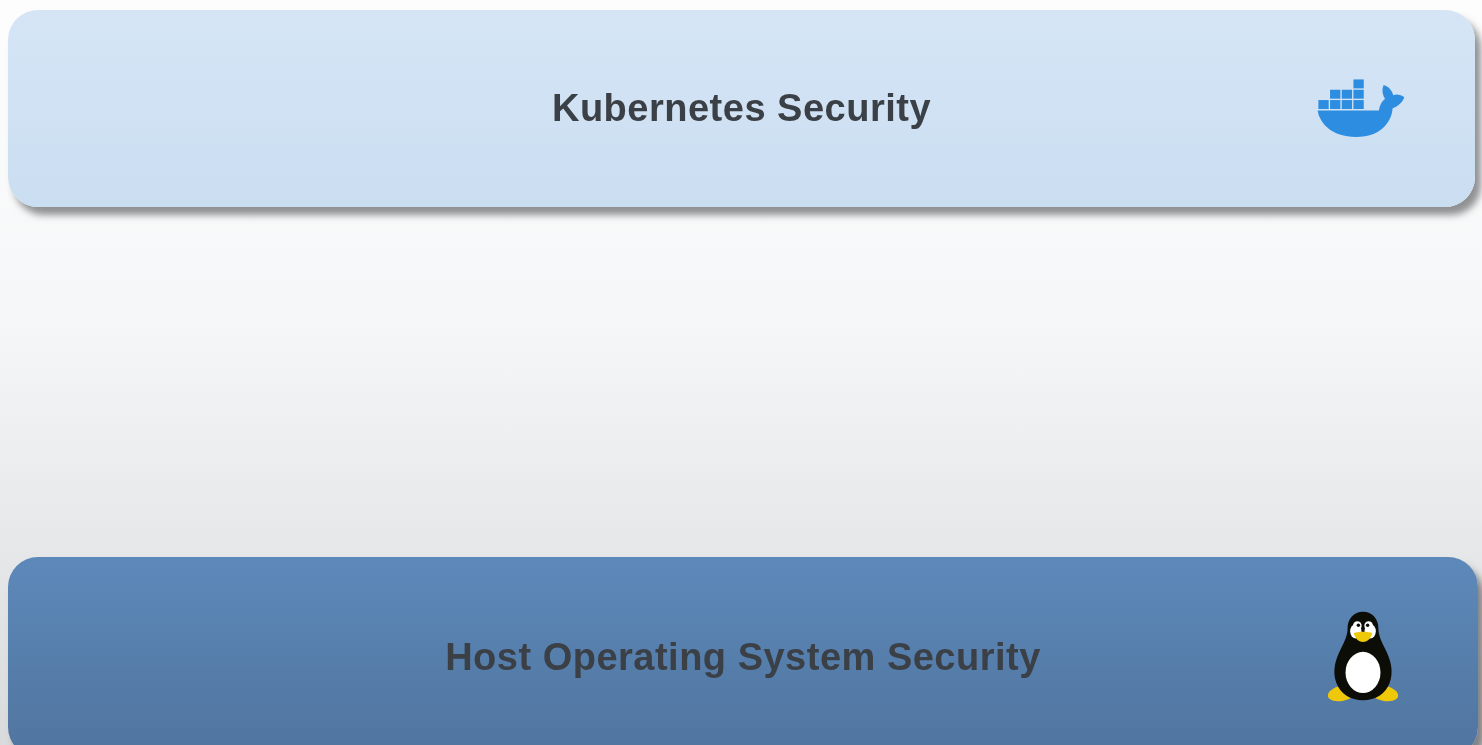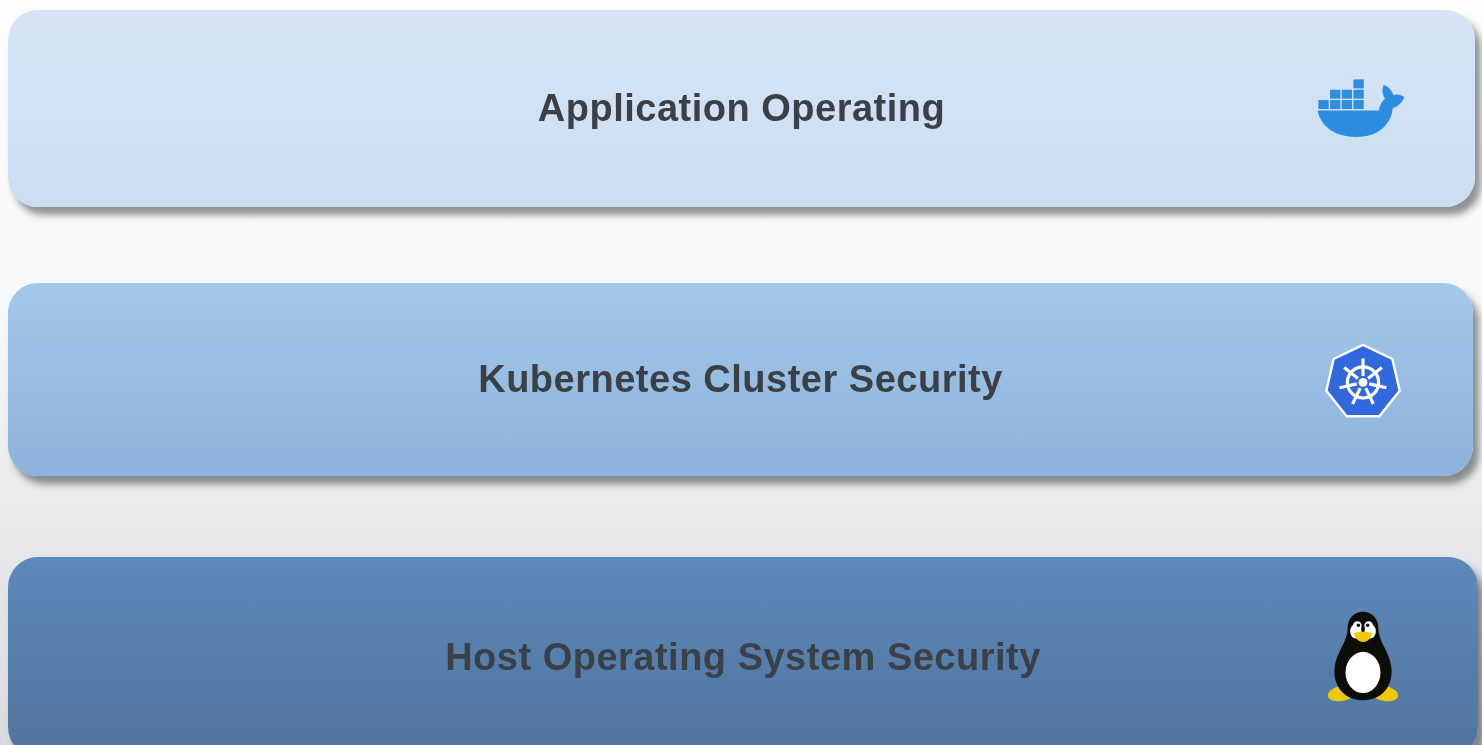--- a/index.html
+++ b/index.html
@@ -41,60 +41,41 @@
   .tux-black{fill:var(--tux-black,#0d0d08);}
   .tux-white{fill:var(--tux-white,#ffffff);}
   .tux-yellow{fill:var(--tux-yellow,#f0c80a);}
 </style>
 </head>
 <body>
 
 <div class="stage">
 
   <section class="layer layer-1">
-    <h2 class="layer-label">Application Operating</h2>
+    <h2 class="layer-label">Kubernetes Security</h2>
     <span class="layer-icon icon-docker">
       <svg width="92" height="66" viewBox="0 0 132 96" aria-hidden="true">
         <g class="docker-fill">
           <rect x="4" y="35" width="15" height="13"></rect>
           <rect x="21" y="35" width="15" height="13"></rect>
           <rect x="38" y="35" width="15" height="13"></rect>
           <rect x="55" y="35" width="15" height="13"></rect>
           <rect x="21" y="20" width="15" height="13"></rect>
           <rect x="38" y="20" width="15" height="13"></rect>
           <rect x="55" y="20" width="15" height="13"></rect>
           <rect x="55" y="5" width="15" height="13"></rect>
           <path d="M3,50 L92,50 C93,43 96,37 101,33 C97,27 96,20 99,13
                    C106,15 111,21 113,28 C118,26 124,27 129,31
                    C126,39 120,44 112,47 C111,63 101,77 85,84
                    C62,93 32,89 17,75 C8,66 4,58 3,50 Z"></path>
         </g>
       </svg>
     </span>
   </section>
 
-  <section class="layer layer-2">
-    <h2 class="layer-label">Kubernetes Cluster Security</h2>
-    <span class="layer-icon icon-k8s">
-      <svg width="80" height="82" viewBox="0 0 100 100" aria-hidden="true">
-        <polygon class="k8s-fill k8s-stroke" points="50,6 86.7,23.7 95.8,63.5 70.4,95.3 29.6,95.3 4.2,63.5 13.3,23.7" stroke-width="3" stroke-linejoin="round"></polygon>
-        <g class="k8s-stroke" stroke-width="4" fill="none">
-          <circle cx="50" cy="53" r="19.5"></circle>
-          <line x1="50" y1="45" x2="50" y2="23"></line>
-          <line x1="56.3" y1="48" x2="73.5" y2="34.3"></line>
-          <line x1="57.8" y1="54.8" x2="79.3" y2="59.7"></line>
-          <line x1="53.5" y1="60.2" x2="63.0" y2="80.0"></line>
-          <line x1="46.5" y1="60.2" x2="37.0" y2="80.0"></line>
-          <line x1="42.2" y1="54.8" x2="20.7" y2="59.7"></line>
-          <line x1="43.7" y1="48" x2="26.5" y2="34.3"></line>
-        </g>
-        <circle cx="50" cy="53" r="5.5" fill="#ffffff"></circle>
-      </svg>
-    </span>
-  </section>
 
   <section class="layer layer-3">
     <h2 class="layer-label">Host Operating System Security</h2>
     <span class="layer-icon icon-tux">
       <svg width="74" height="95" viewBox="0 0 72 92" aria-hidden="true">
         <ellipse class="tux-yellow" cx="16" cy="81" rx="14.5" ry="7.5" transform="rotate(-14 16 81)"></ellipse>
         <ellipse class="tux-yellow" cx="56" cy="81" rx="14.5" ry="7.5" transform="rotate(14 56 81)"></ellipse>
         <path class="tux-black" d="M36,2 C45,2 51,9 51,18 C51,25 54,31 58,39
                  C63,49 66,60 62,71 C58,82 48,88 36,88
                  C24,88 14,82 10,71 C6,60 9,49 14,39

